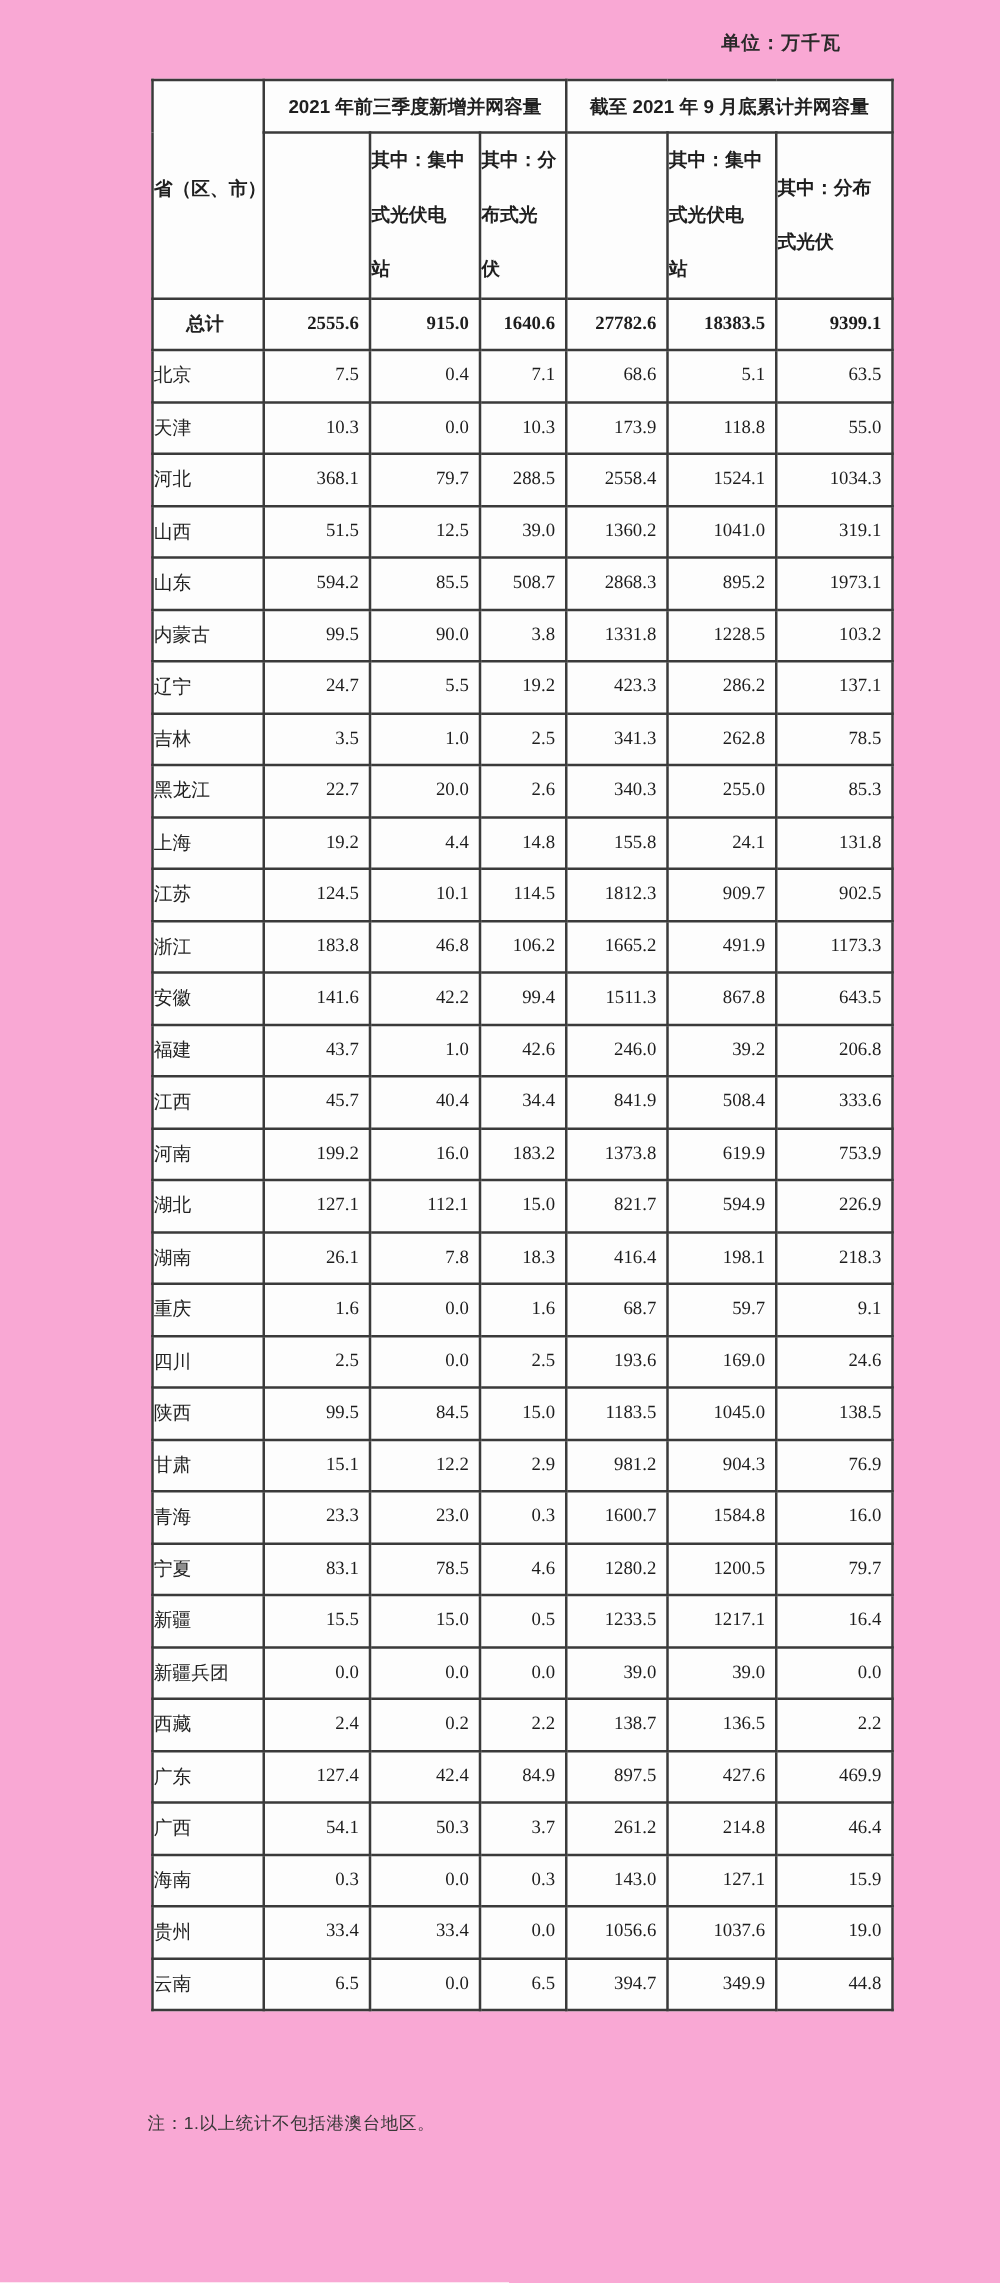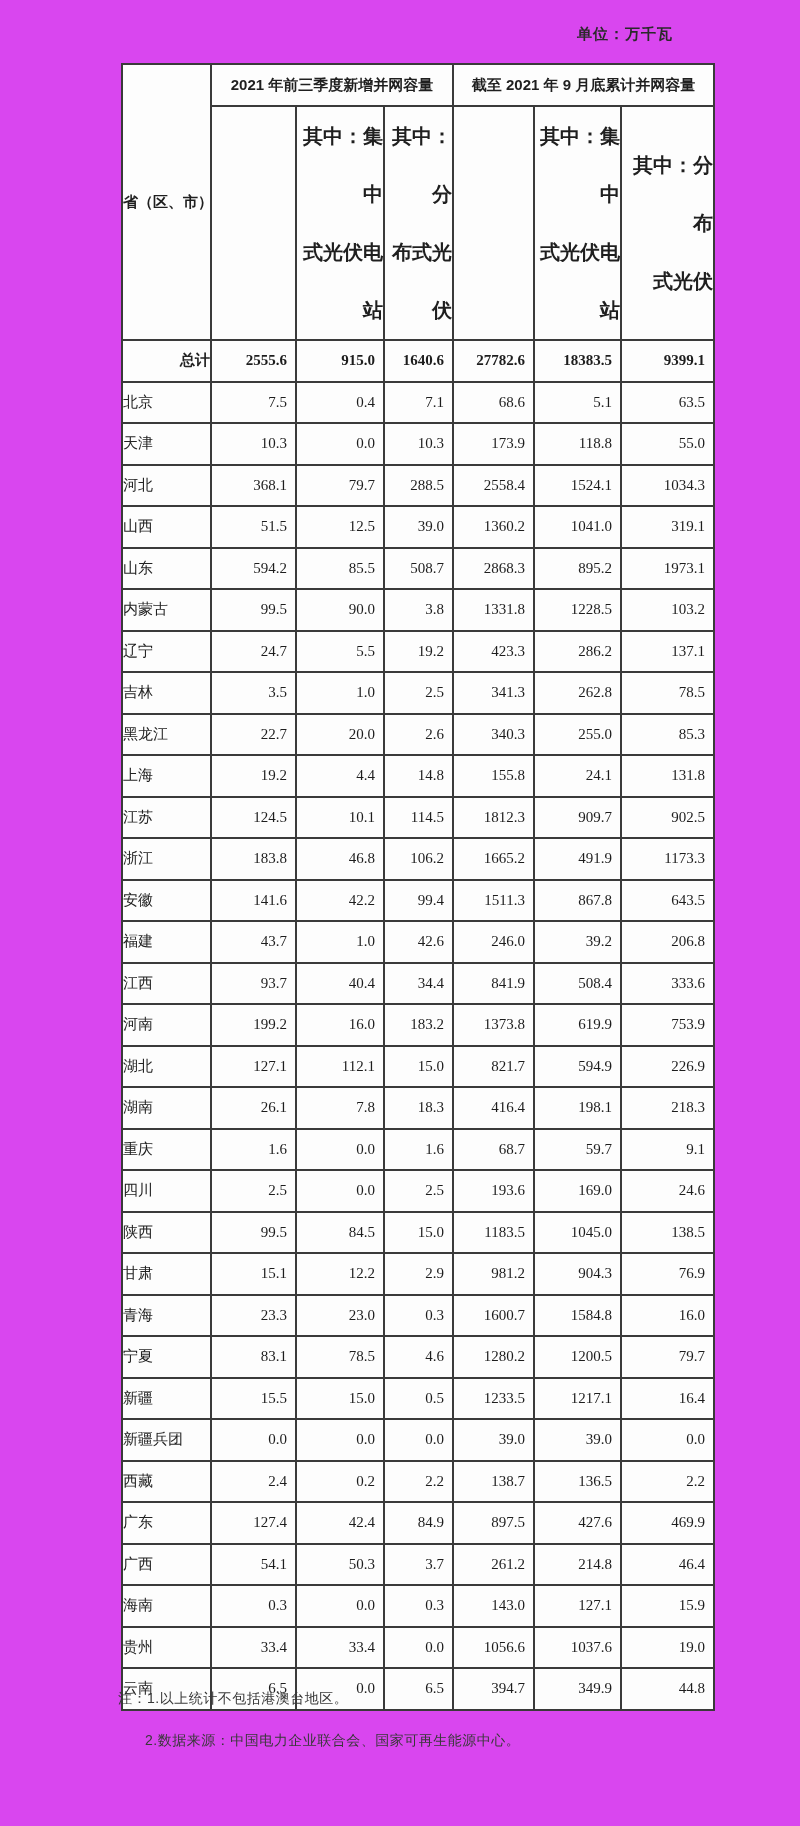--- a/index.html
+++ b/index.html
@@ -1,47 +1,47 @@
 <!DOCTYPE html>
 <html><head>
 <meta charset="utf-8">
 <style>
   html,body{margin:0;padding:0;background:#fbfbfb;}
   .page{
     position:relative;width:800px;height:1826px;margin:0 auto;
-    background:#d946ef;overflow:hidden;
+    background:#f9a8d4;overflow:hidden;
     font-family:"Liberation Sans",sans-serif;color:#262626;
   }
   .unit-label{
     position:absolute;top:25px;right:127px;
     font-size:15px;font-weight:700;letter-spacing:1px;color:#2a2a2a;
   }
   table.cap-table{
     position:absolute;left:121px;top:63px;width:592px;
     border-collapse:collapse;table-layout:fixed;background:#fdfdfd;
   }
   .cap-table th,.cap-table td{
     border:2px solid #3a3a3a;padding:0;vertical-align:middle;
     overflow:hidden;
   }
   .cap-table thead th{font-weight:700;text-align:center;color:#1f1f1f;}
   .cap-table tr.group-row th{height:40px;font-size:15px;margin-top:40px;}
   .cap-table th.prov-head{font-size:14px;white-space:nowrap;}
   .cap-table tr.sub-row th{
-    height:129px;font-size:20px;line-height:2.9;
-    white-space:pre-line;text-align:right;
+    height:129px;font-size:15px;line-height:2.9;
+    white-space:pre-line;text-align:left;
   }
   .cap-table tbody td{height:39.5px;font-size:15px;}
   .cap-table td.prov{text-align:left;color:#222;}
   .cap-table td.num{
     text-align:right;padding-right:8px;
     font-family:"Liberation Serif",serif;color:#1d1d1d;
   }
   .cap-table tr.total td{font-weight:700;}
-  .cap-table tr.total td.prov{text-align:right;padding-left:26px;}
+  .cap-table tr.total td.prov{text-align:left;padding-left:26px;}
   .note{
     position:absolute;font-size:14px;color:#383838;letter-spacing:.5px;
   }
   .note-1{left:118px;top:1690px;}
   .note-2{left:145px;top:1732px;}
 </style>
 </head>
 <body>
 
 <div class="page">
@@ -211,21 +211,21 @@
           <td class="prov">福建</td>
           <td class="num">43.7</td>
           <td class="num">1.0</td>
           <td class="num">42.6</td>
           <td class="num">246.0</td>
           <td class="num">39.2</td>
           <td class="num">206.8</td>
         </tr>
         <tr>
           <td class="prov">江西</td>
-          <td class="num">93.7</td>
+          <td class="num">45.7</td>
           <td class="num">40.4</td>
           <td class="num">34.4</td>
           <td class="num">841.9</td>
           <td class="num">508.4</td>
           <td class="num">333.6</td>
         </tr>
         <tr>
           <td class="prov">河南</td>
           <td class="num">199.2</td>
           <td class="num">16.0</td>
@@ -375,15 +375,14 @@
           <td class="num">0.0</td>
           <td class="num">6.5</td>
           <td class="num">394.7</td>
           <td class="num">349.9</td>
           <td class="num">44.8</td>
         </tr>
       </tbody>
   </table>
 
   <div class="note note-1">注：1.以上统计不包括港澳台地区。</div>
-  <div class="note note-2">2.数据来源：中国电力企业联合会、国家可再生能源中心。</div>
 
 </div>
 
 </body></html>

